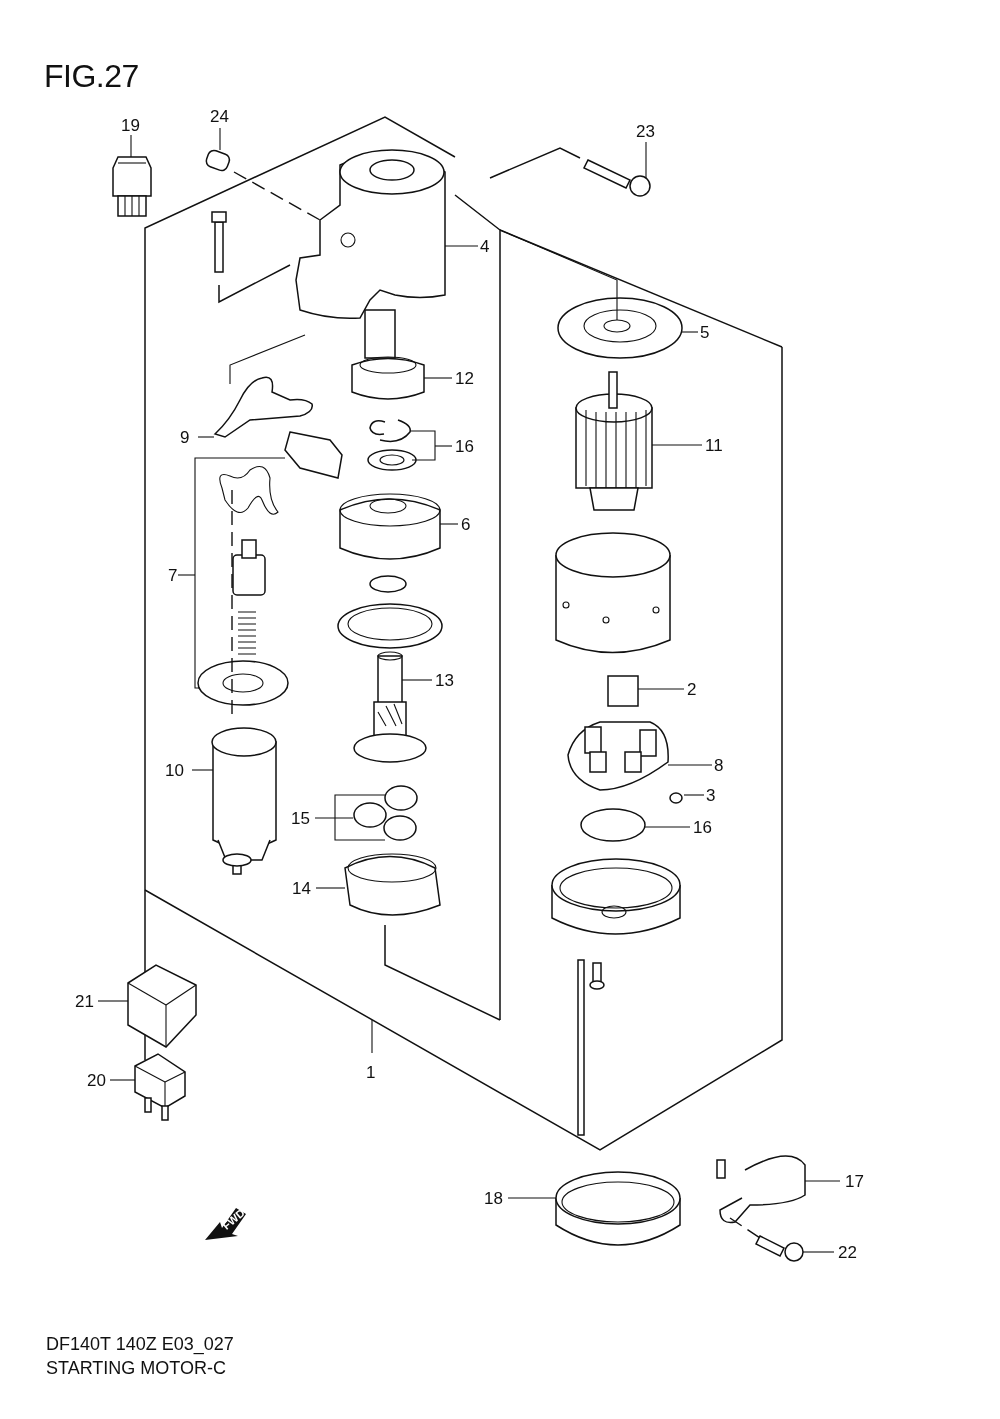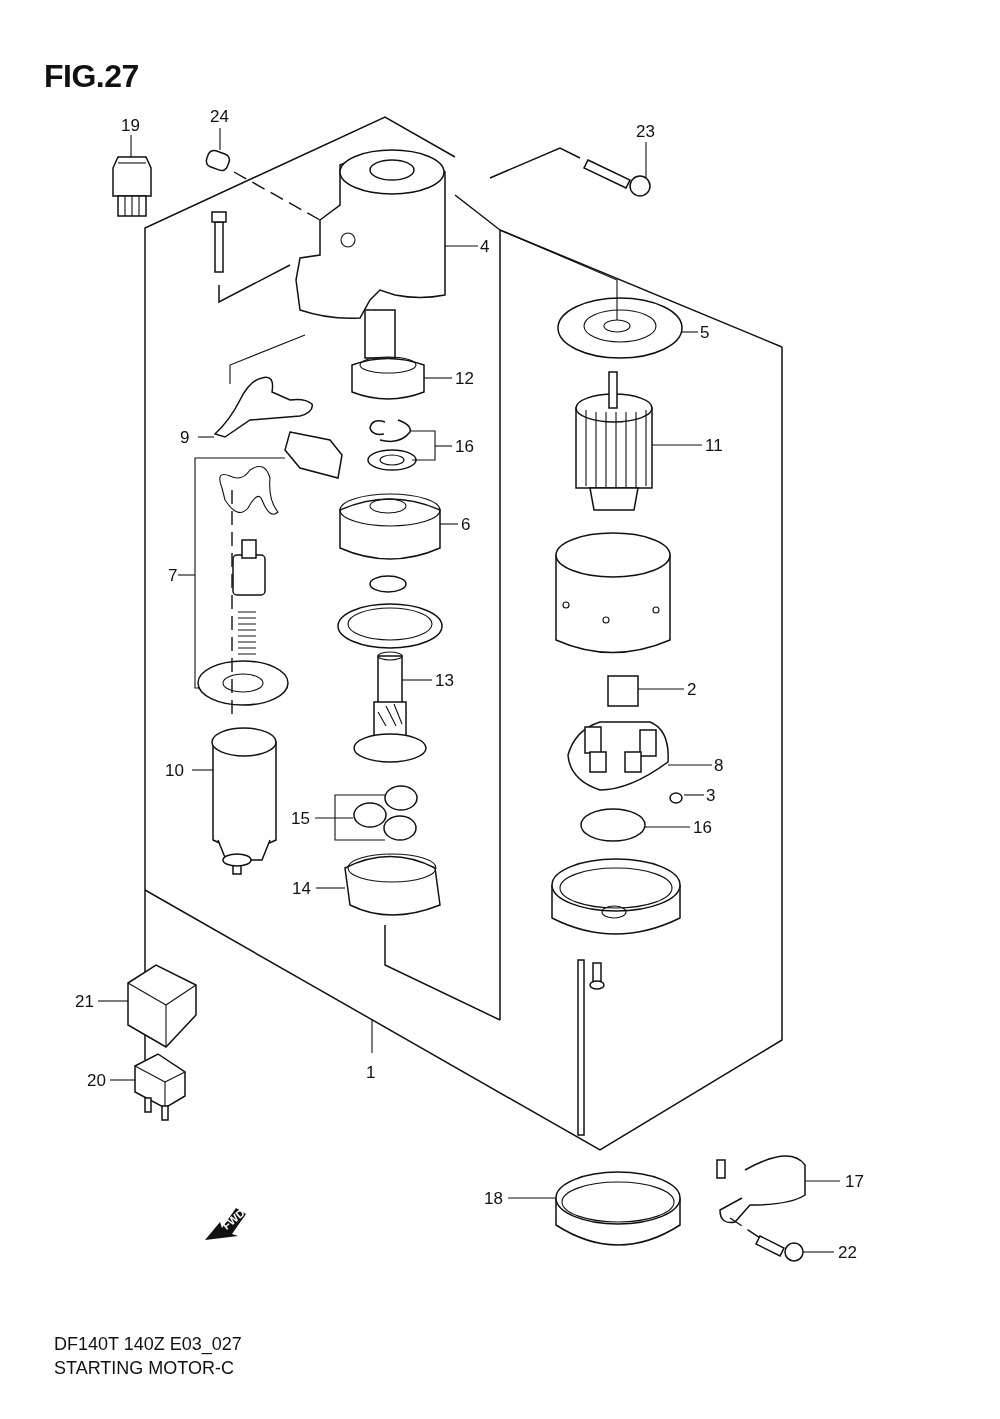--- a/index.html
+++ b/index.html
@@ -1,20 +1,20 @@
 <!DOCTYPE html>
 <html><head>
 <meta charset="utf-8">
 <style>
   html, body { margin: 0; padding: 0; background: #ffffff; }
   body { width: 1000px; height: 1419px; position: relative; overflow: hidden;
          font-family: "Liberation Sans", sans-serif; color: #111; }
-  #fig-title { position: absolute; left: 44px; top: 58px; font-size: 32px; font-weight: bold;
+  #fig-title { position: absolute; left: 44px; top: 58px; font-size: 32px; font-weight: normal;
                letter-spacing: -0.5px; }
-  #footer { position: absolute; left: 54px; top: 1332px; font-size: 18px; line-height: 24px; }
+  #footer { position: absolute; left: 46px; top: 1332px; font-size: 18px; line-height: 24px; }
   #diagram { position: absolute; left: 0; top: 0; }
   .ln { fill: none; stroke: #111; stroke-width: 1.5; }
   .thin { fill: none; stroke: #111; stroke-width: 1.1; }
   .dash { fill: none; stroke: #111; stroke-width: 1.4; stroke-dasharray: 14 7; }
   .part { fill: #fff; stroke: #111; stroke-width: 1.5; }
   .lbl { font-size: 17px; fill: #111; font-family: "Liberation Sans", sans-serif; }
   .fwd-txt { font-size: 11px; fill: #fff; font-weight: bold; font-family: "Liberation Sans", sans-serif; }
 </style>
 </head>
 <body>

